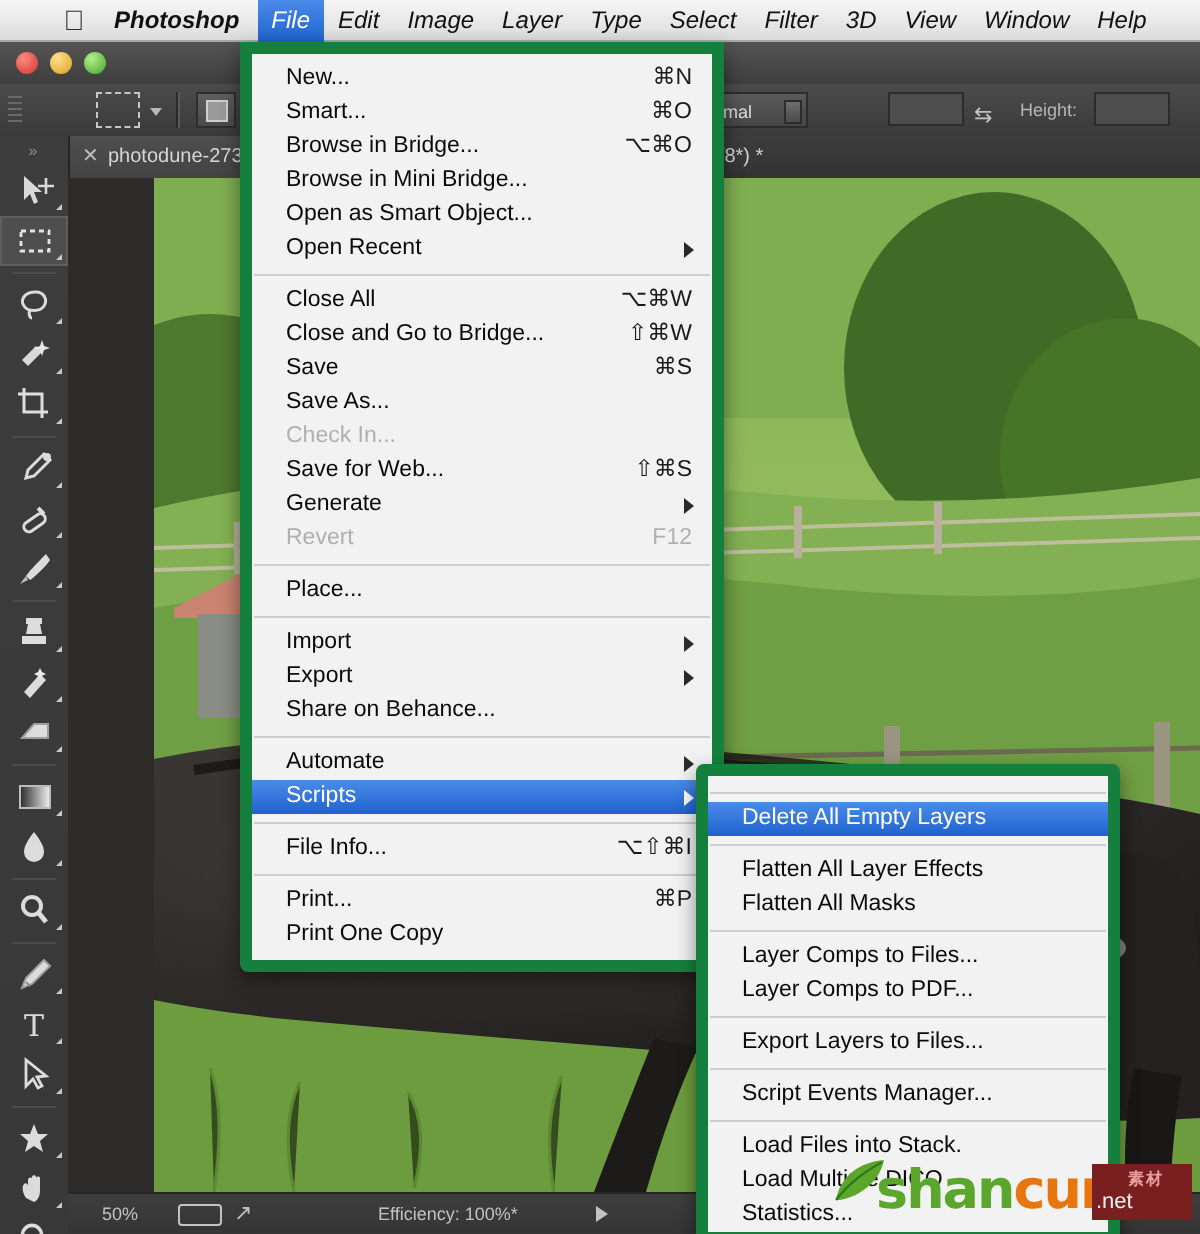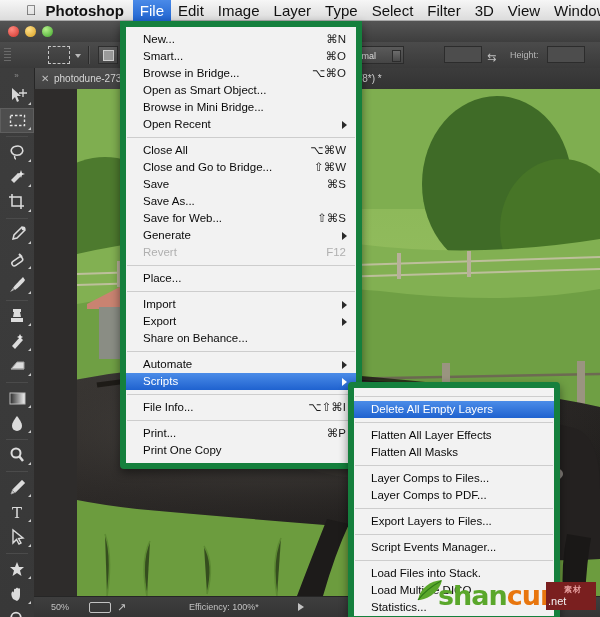--- a/index.html
+++ b/index.html
@@ -14,22 +14,23 @@
     position:absolute;left:0;top:0;width:600px;height:21px;
     background:linear-gradient(to bottom,#f6f6f6 0%,#e9e9e9 50%,#dcdcdc 100%);
     border-bottom:1px solid #a9a9a9;
     display:flex;align-items:center;box-sizing:border-box;
   }
   .apple-logo{
     width:22px;margin-left:26px;text-align:center;font-size:14px;line-height:1;
     color:#2a2a2a;
   }
   .mb-item{
-    padding:0 7px;height:21px;line-height:21px;font-size:15px;color:#111;
+    padding:0 7px;height:21px;line-height:21px;font-size:12px;color:#111;
     white-space:nowrap;
+    font-style:italic;
   }
   .mb-item.bold{font-weight:bold;padding:0 9px;}
   .mb-item.active{background:#2f6fd8;color:#fff;
     background:linear-gradient(to bottom,#4a8ae8,#1f63cf);}
   
   #ps-window{
     position:absolute;left:0;top:21px;width:600px;height:596px;
     background:#32302f;overflow:hidden;
   }
   
@@ -600,28 +601,29 @@
     <div class="ico2">↗</div>
     <div class="eff">Efficiency: 100%*</div>
     <div class="arr"></div>
   </div>
 </div>
 
 <div id="file-menu" class="menu">
     <div class="mi"><span class="lbl">New...</span><span class="key">⌘N</span></div>
     <div class="mi"><span class="lbl">Smart...</span><span class="key">⌘O</span></div>
     <div class="mi"><span class="lbl">Browse in Bridge...</span><span class="key">⌥⌘O</span></div>
+    <div class="mi"><span class="lbl">Browse in Mini Bridge...</span></div>
     <div class="mi"><span class="lbl">Open as Smart Object...</span></div>
-    <div class="mi"><span class="lbl">Browse in Mini Bridge...</span></div>
     <div class="mi"><span class="lbl">Open Recent</span><span class="tri"></span></div>
     <div class="msep"></div>
     <div class="mi"><span class="lbl">Close All</span><span class="key">⌥⌘W</span></div>
     <div class="mi"><span class="lbl">Close and Go to Bridge...</span><span class="key">⇧⌘W</span></div>
     <div class="mi"><span class="lbl">Save</span><span class="key">⌘S</span></div>
     <div class="mi"><span class="lbl">Save As...</span></div>
+    <div class="mi dis"><span class="lbl">Check In...</span></div>
     <div class="mi"><span class="lbl">Save for Web...</span><span class="key">⇧⌘S</span></div>
     <div class="mi"><span class="lbl">Generate</span><span class="tri"></span></div>
     <div class="mi dis"><span class="lbl">Revert</span><span class="key">F12</span></div>
     <div class="msep"></div>
     <div class="mi"><span class="lbl">Place...</span></div>
     <div class="msep"></div>
     <div class="mi"><span class="lbl">Import</span><span class="tri"></span></div>
     <div class="mi"><span class="lbl">Export</span><span class="tri"></span></div>
     <div class="mi"><span class="lbl">Share on Behance...</span></div>
     <div class="msep"></div>

